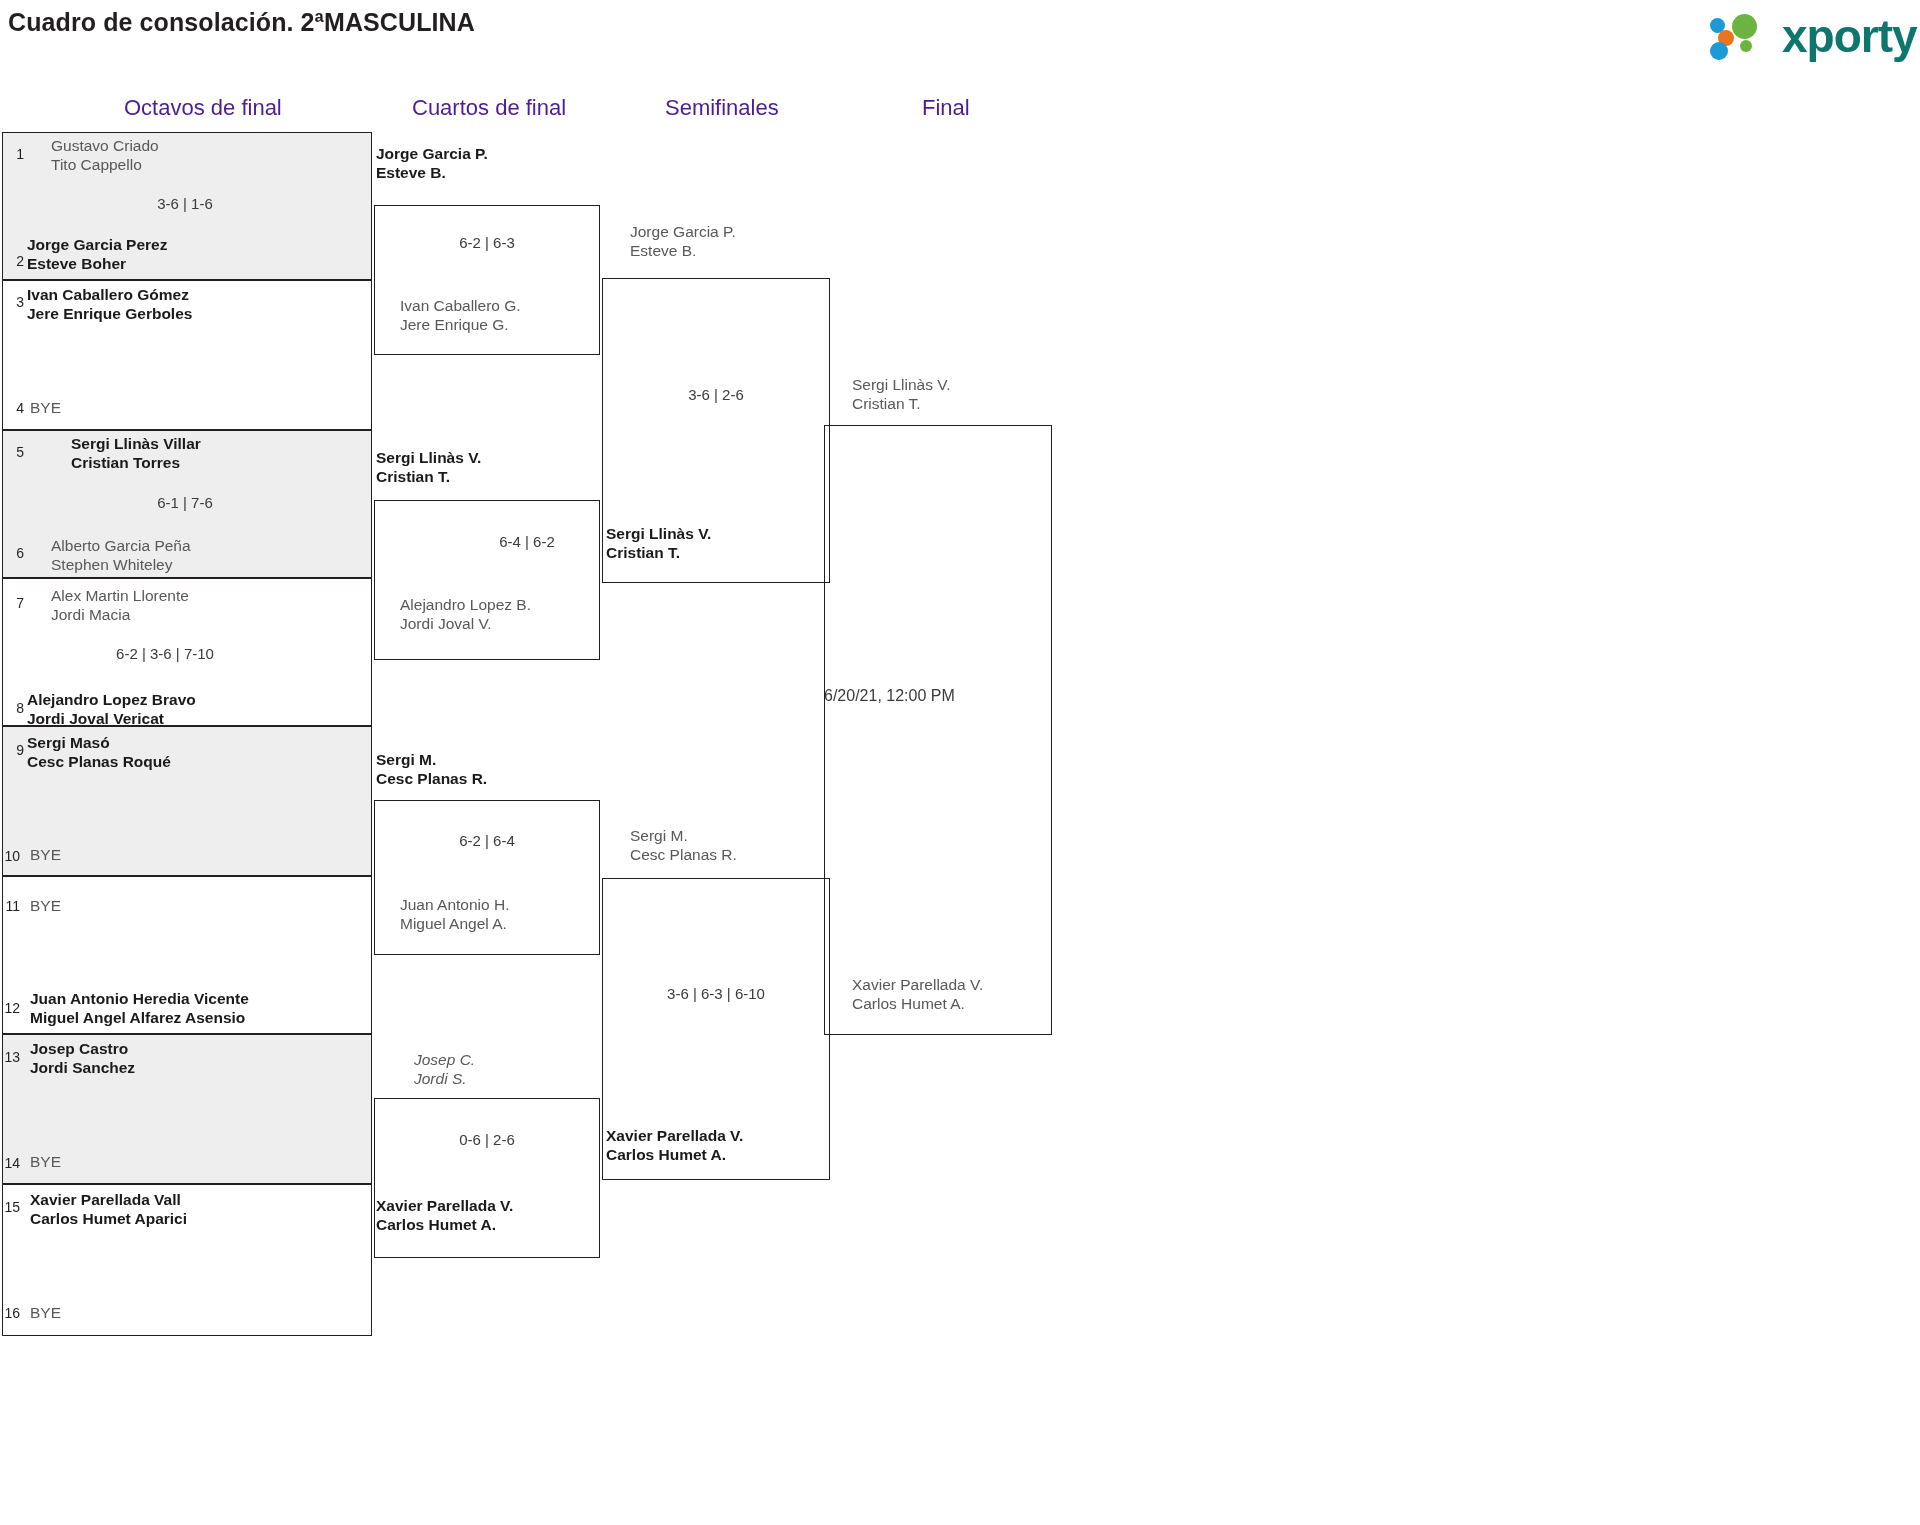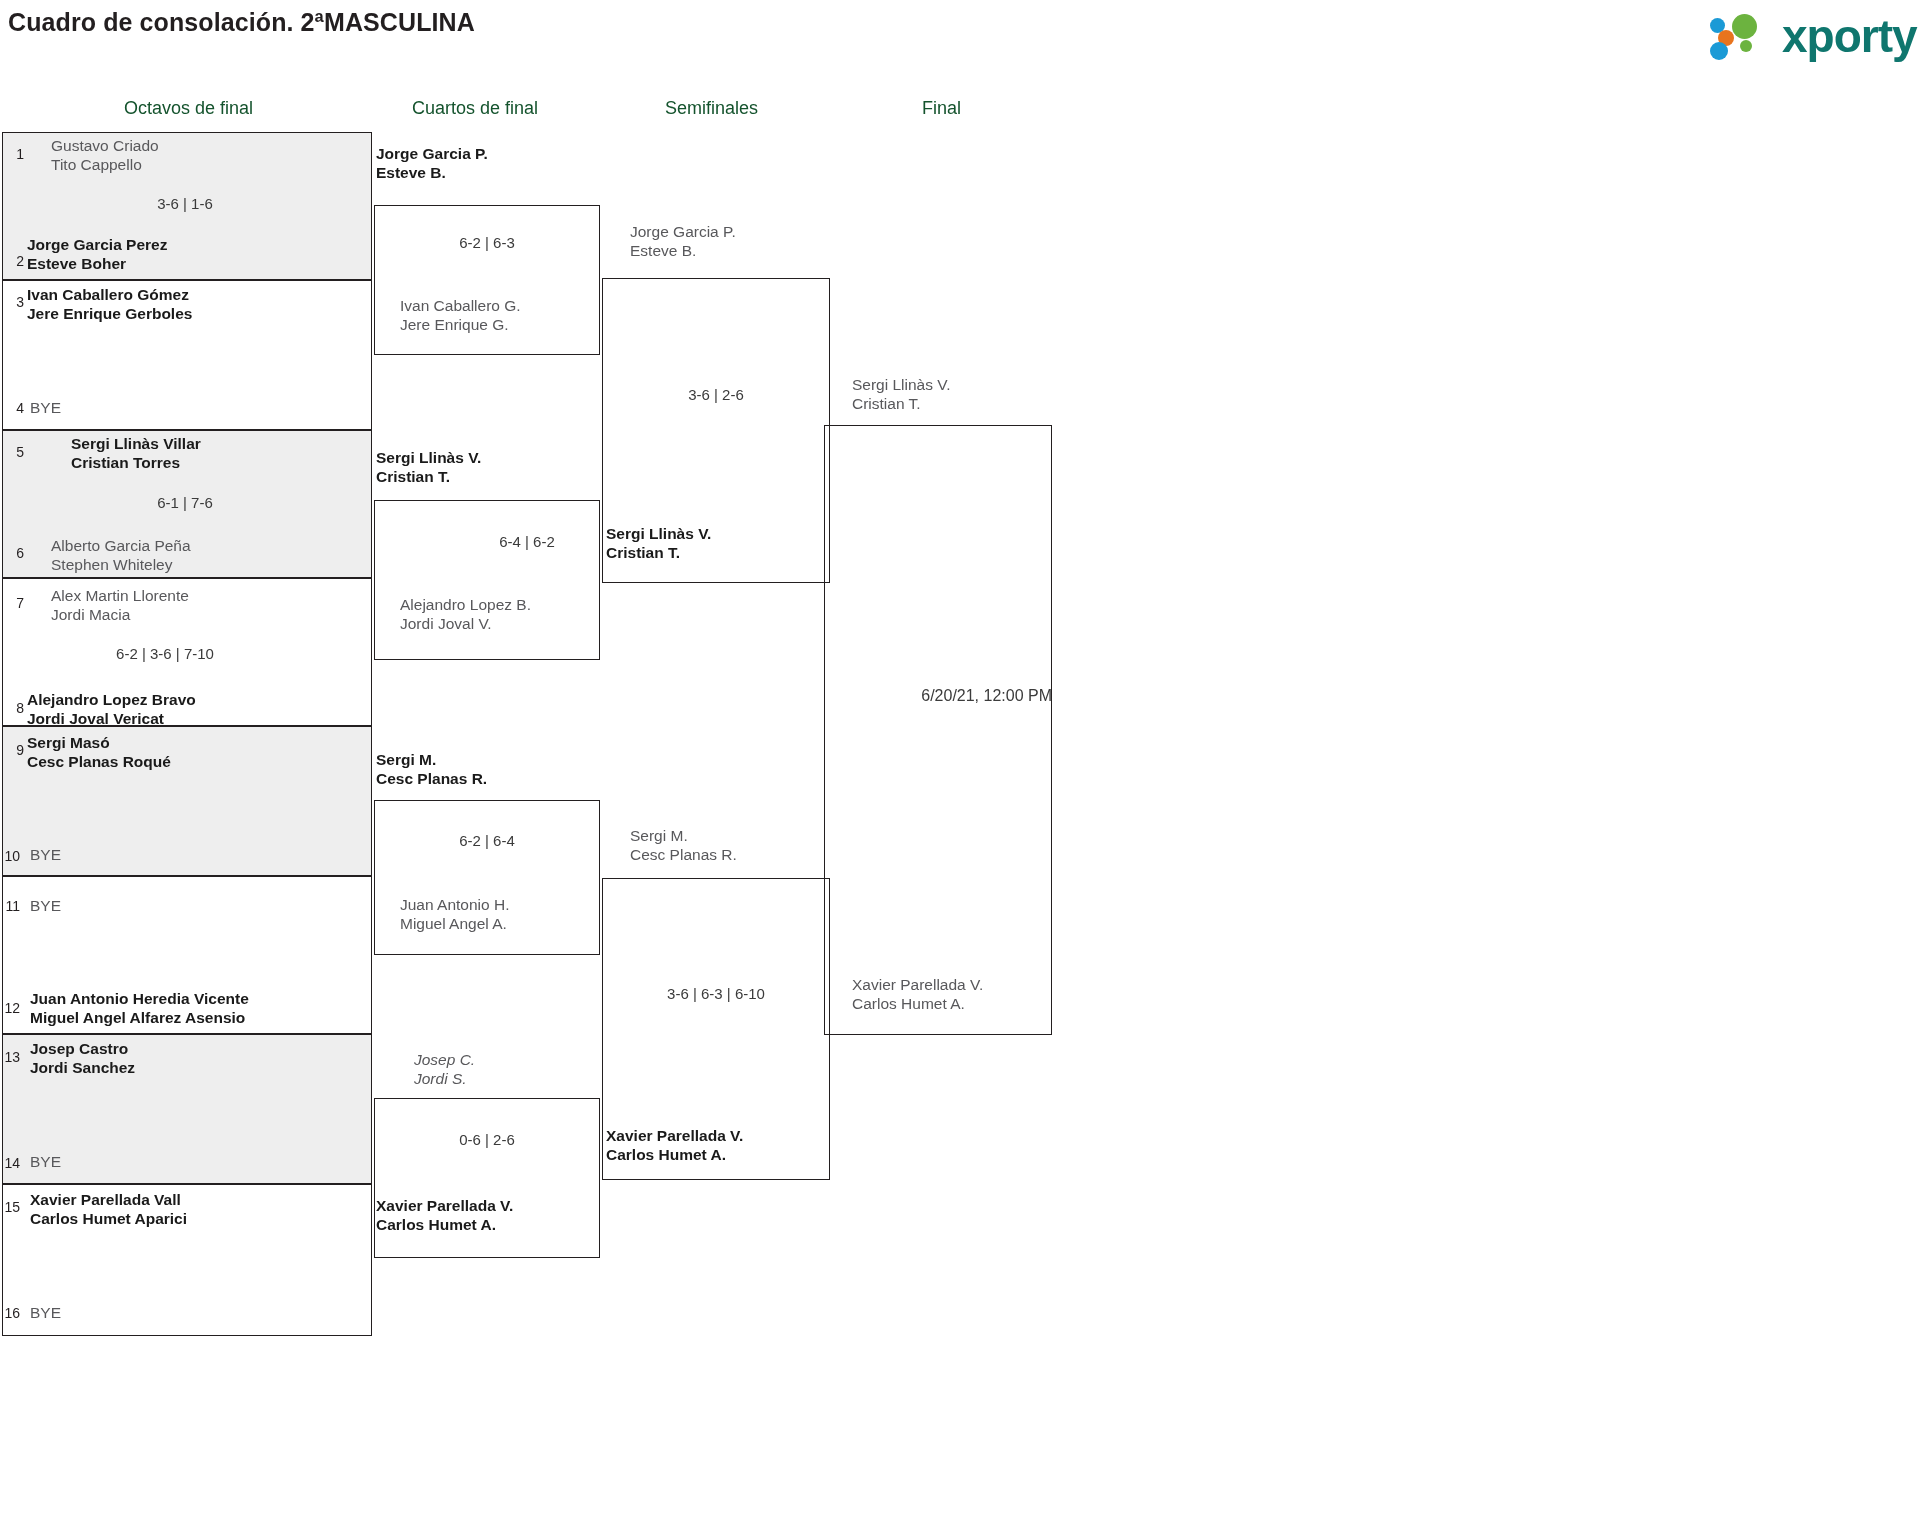--- a/index.html
+++ b/index.html
@@ -27,22 +27,22 @@
   .logo-dots { position: absolute; left: 0; top: 6px; width: 70px; height: 46px; }
   .dot { position: absolute; border-radius: 50%; }
   .logo-word {
     position: absolute; left: 72px; top: 0px;
     font-size: 46px; font-weight: bold; letter-spacing: -1px;
     color: #0f766e; line-height: 56px;
   }
 
   
   .round-head {
-    position: absolute; font-size: 18px; line-height: 22px;
-    color: #14532d; white-space: nowrap;
+    position: absolute; font-size: 22px; line-height: 22px;
+    color: #4c1d95; white-space: nowrap;
   }
 
   
   .box {
     position: absolute;
     border: 1px solid #231f20;
     background: transparent;
   }
   .box.shade { background: #eeeeee; }
 
@@ -62,21 +62,21 @@
   .team.bye { font-weight: normal; color: #58585b; font-size: 15.5px; }
 
   .score {
     position: absolute;
     font-size: 15px; line-height: 18px; color: #3b3b3b;
     text-align: center; white-space: nowrap;
   }
   .sched {
     position: absolute;
     font-size: 16px; line-height: 20px; color: #3b3b3b;
-    text-align: right; white-space: nowrap; padding-left: 40px;
+    text-align: left; white-space: nowrap;
   }
 </style>
 </head>
 <body>
 
 <div id="root">
 
   <div class="title-block">
     <div class="title-line2">Cuadro de consolación. 2ªMASCULINA</div>
   </div>

